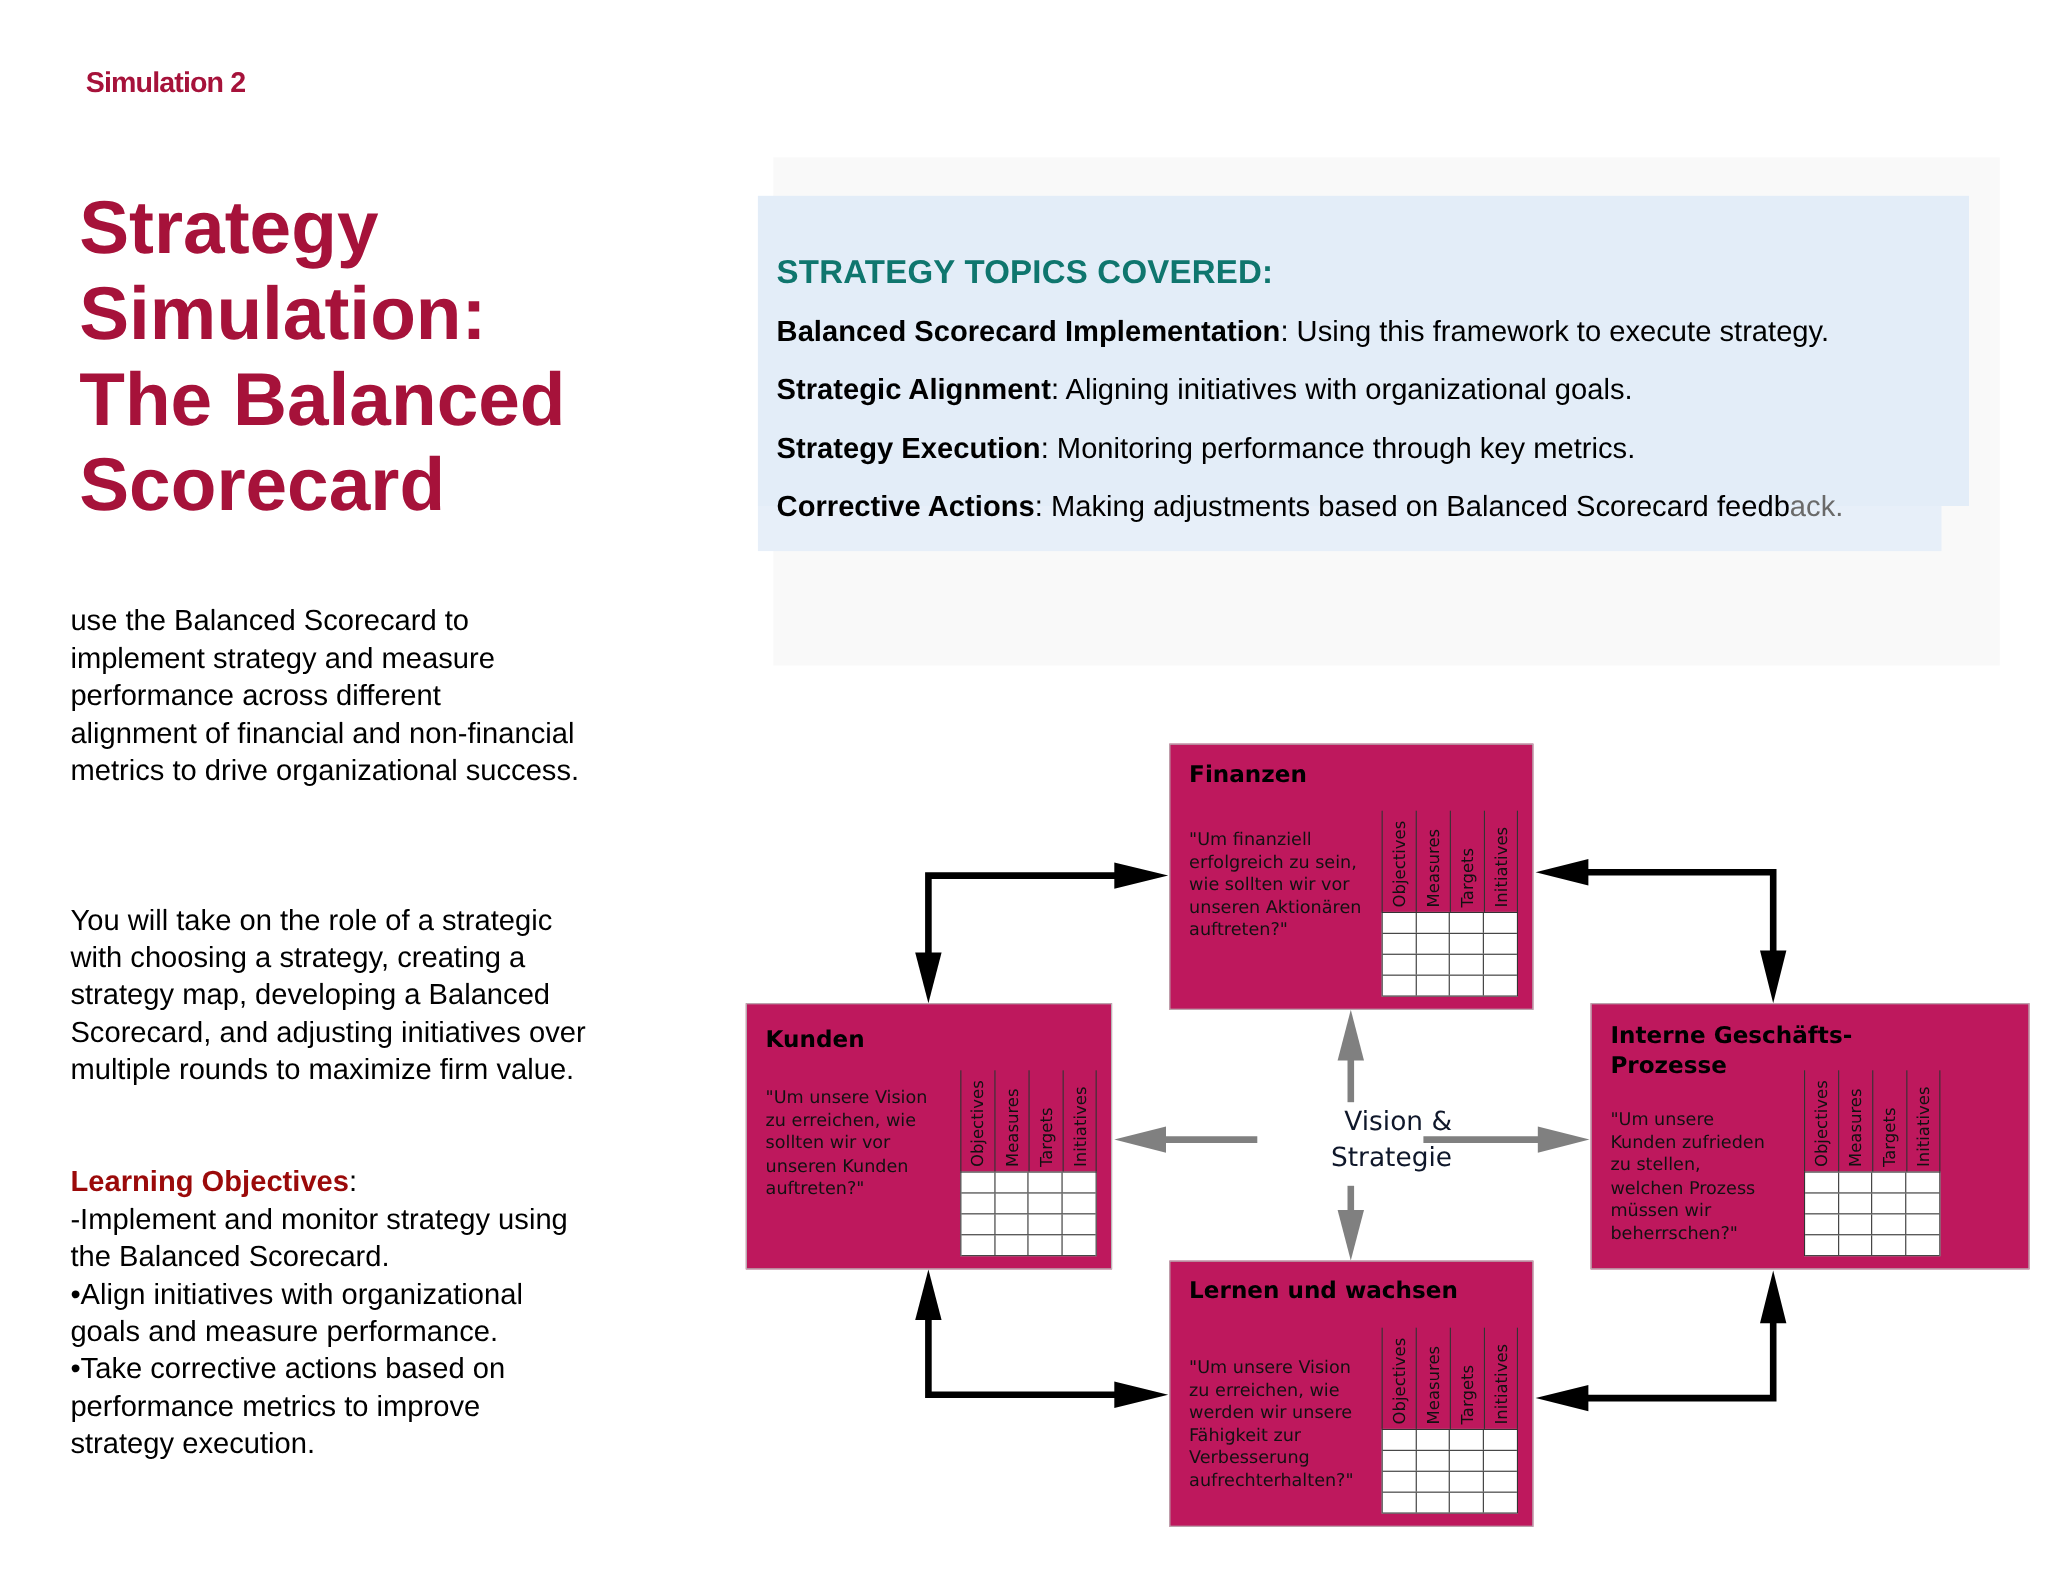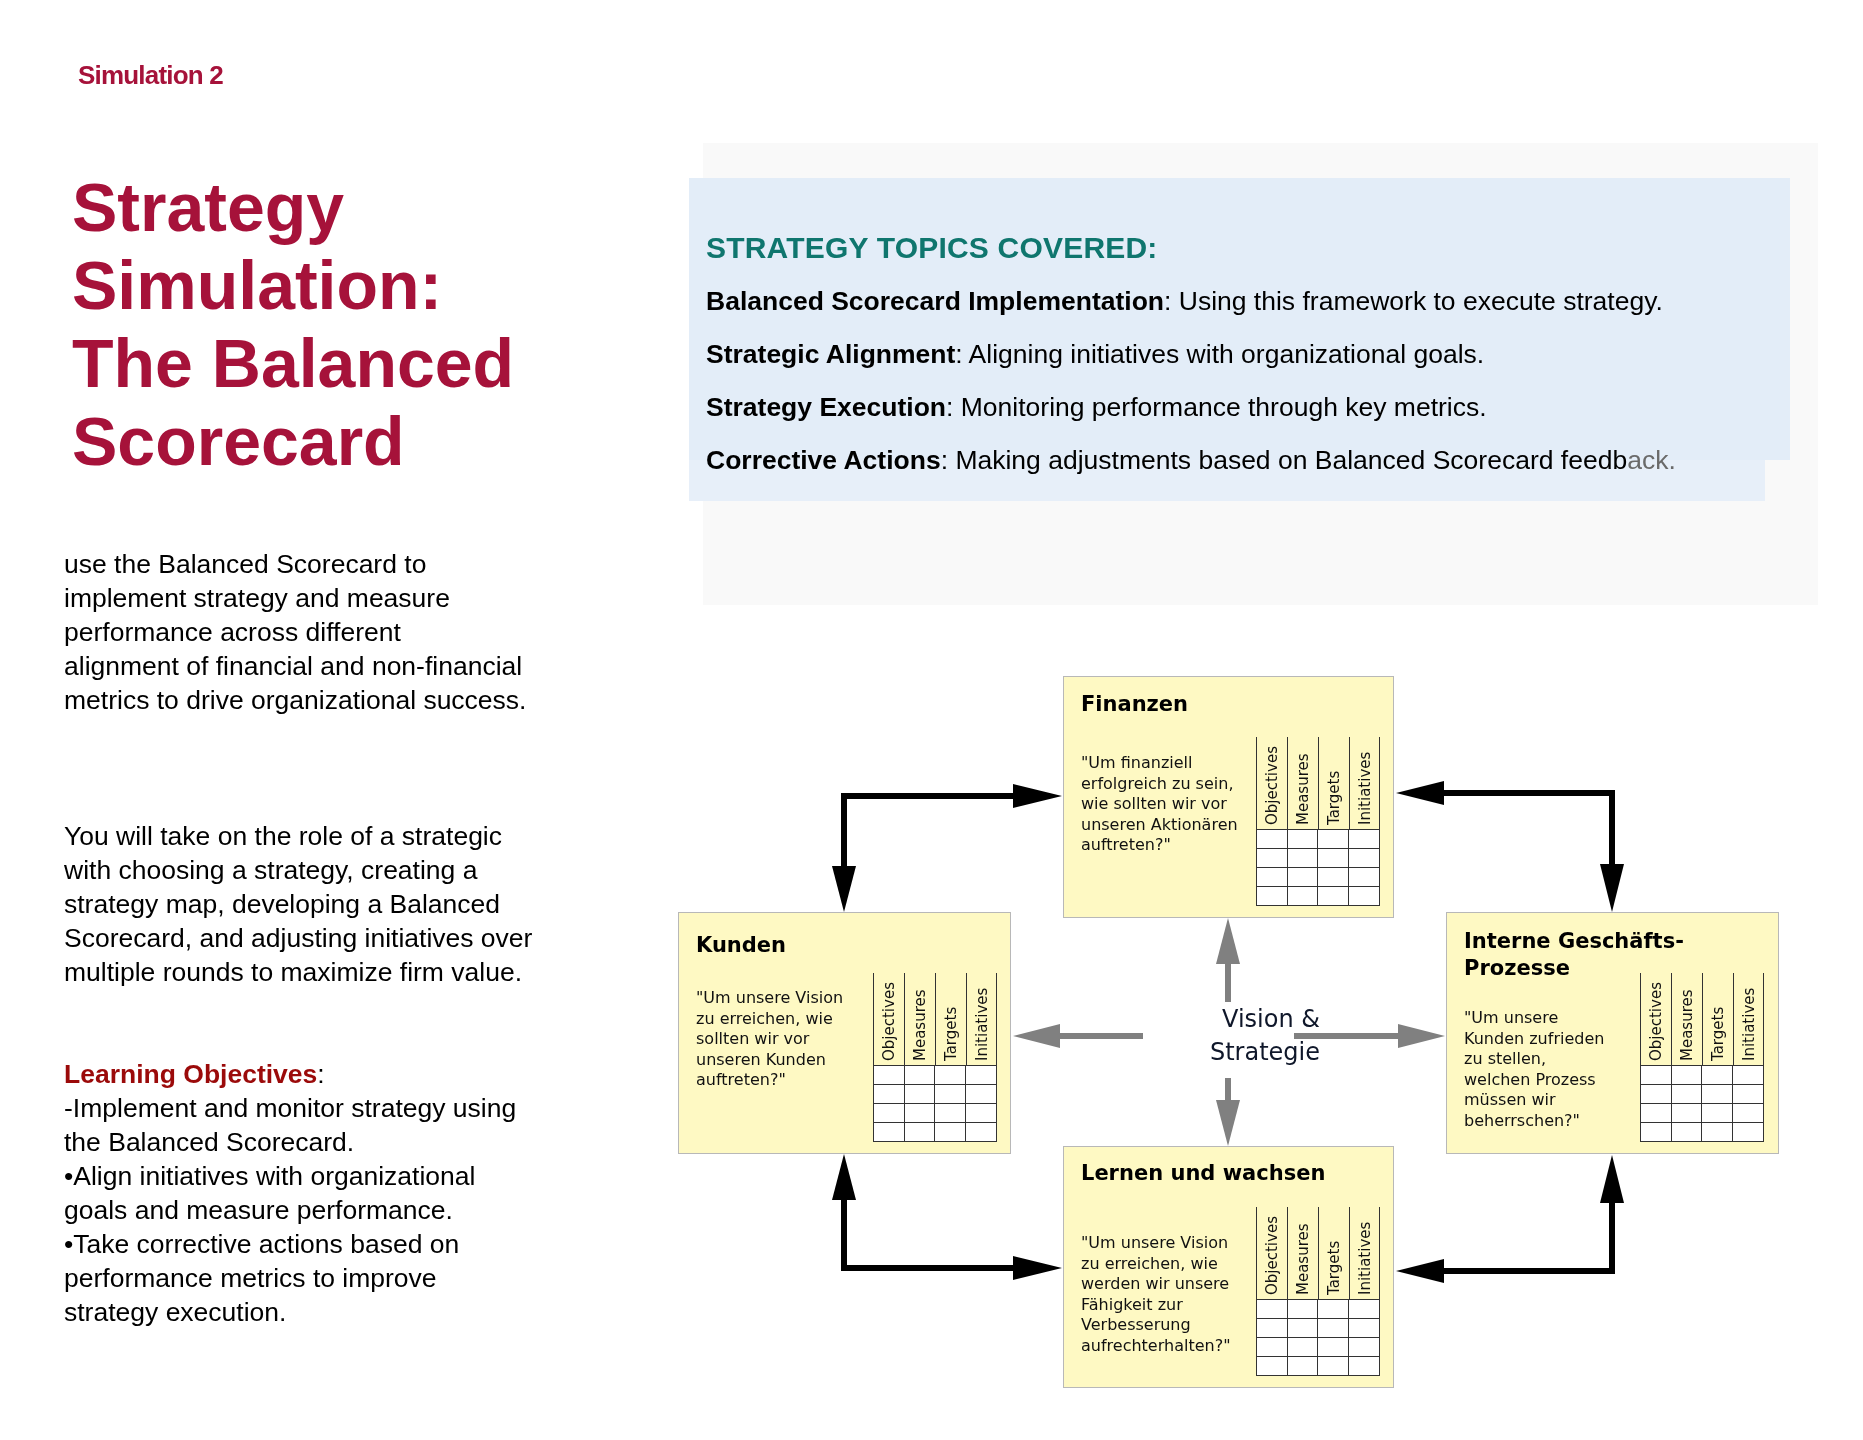--- a/index.html
+++ b/index.html
@@ -26,40 +26,40 @@
   #topics-blue-bottom { left: 689px; top: 460px; width: 1076px; height: 41px; background: #E7EFF9; }
   #topics-content { left: 706px; top: 233px; width: 1100px; }
   #topics-heading { font-size: 30px; font-weight: bold; color: #0f766e; letter-spacing: 0.2px; line-height: 30px; white-space: nowrap; }
   .topic-row { font-size: 26.5px; line-height: 30px; margin-top: 23px; white-space: nowrap; color: #000; }
   .topic-row b { font-weight: bold; }
   .topic-row .fade { color: #6A6A6A; }
 
   
   #diagram { left: 0; top: 0; width: 1863px; height: 1440px; pointer-events: none; }
   #diagram * { pointer-events: auto; }
-  .persp-box { position: absolute; background: #fef9c3; border: 1.5px solid #B8B8B8; box-sizing: border-box;
+  .persp-box { position: absolute; background: #be185d; border: 1.5px solid #B8B8B8; box-sizing: border-box;
                font-family: "DejaVu Sans", sans-serif; }
   .persp-title { position: absolute; left: 17px; font-size: 21px; font-weight: bold; line-height: 27px; color: #000; }
   .persp-quote { position: absolute; left: 17px; font-size: 16px; line-height: 20.5px; color: #111; }
   .persp-quote span { display: block; white-space: nowrap; }
   .bsc-table { position: absolute; width: 124px; }
   .bsc-head { display: flex; height: 92px; }
   .bsc-head div { width: 31px; border-left: 1.5px solid #333; box-sizing: border-box; position: relative; }
   .bsc-head div:last-child { border-right: 1.5px solid #333; }
   .bsc-head span { position: absolute; left: 50%; bottom: 4px; transform-origin: left bottom;
                    transform: translateX(9px) rotate(-90deg); font-size: 15px; white-space: nowrap;
                    font-family: "DejaVu Sans", sans-serif; color: #111; line-height: 18px; }
   .bsc-rows { background: #fff; border: 1.5px solid #333; border-bottom: none; }
   .bsc-row { display: flex; height: 18px; border-bottom: 1.5px solid #333; }
   .bsc-row div { width: 31px; border-right: 1.5px solid #333; box-sizing: border-box; }
   .bsc-row div:last-child { border-right: none; }
 
   #box-finanzen { left: 1063px; top: 676px; width: 331px; height: 242px; }
   #box-kunden { left: 678px; top: 912px; width: 333px; height: 242px; }
-  #box-intern { left: 1446px; top: 912px; width: 333px; height: 242px; padding-left: 13px; }
+  #box-intern { left: 1446px; top: 912px; width: 399px; height: 242px; padding-left: 13px; }
   #box-lernen { left: 1063px; top: 1146px; width: 331px; height: 242px; }
 
   #vision-label { position: absolute; left: 1140px; top: 1003px; width: 180px; text-align: right;
                   font-family: "DejaVu Sans", sans-serif; font-size: 24px; line-height: 33px; color: #0f172a; }
 </style>
 </head>
 <body>
 
 <div id="eyebrow" class="abs">Simulation 2</div>
 

